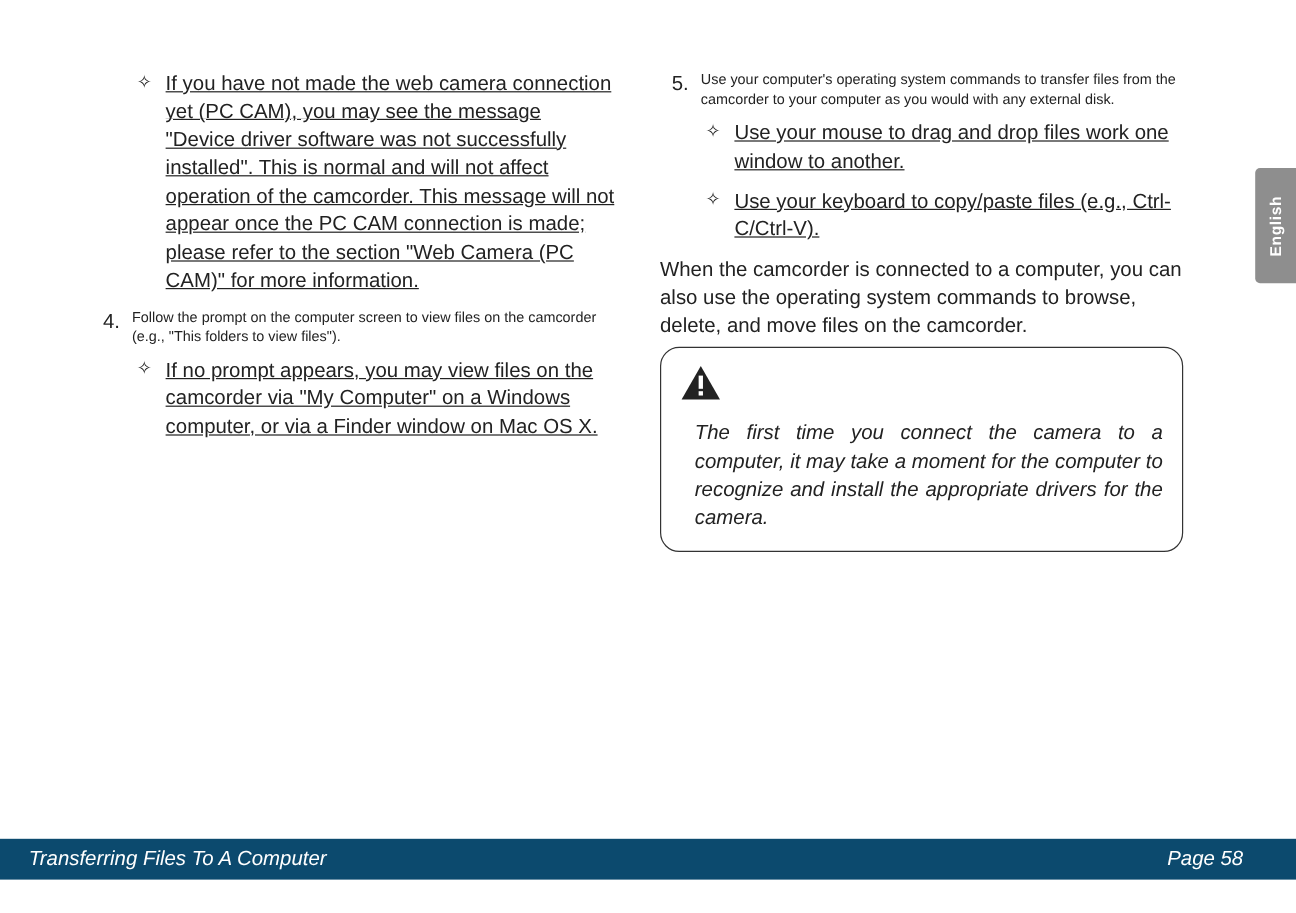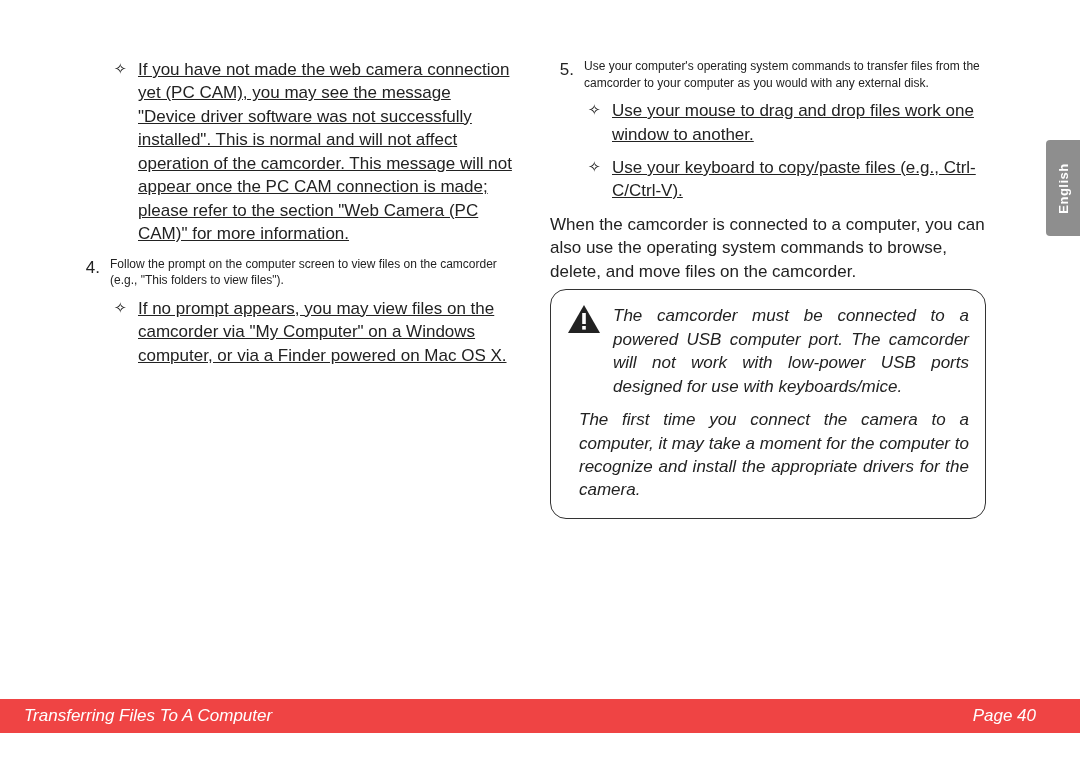--- a/index.html
+++ b/index.html
@@ -18,21 +18,21 @@
   .num-item .txt { flex: 1; font-size: 12px; line-height: 1.38; }
 
   .body-para { font-size: 17px; line-height: 1.38; margin: 6px 0 10px 0; }
 
   .note-box { border: 1.5px solid #333; border-radius: 16px; padding: 14px 16px 16px 16px; margin-top: 6px; }
   .note-row1 { display: flex; align-items: flex-start; gap: 12px; margin-bottom: 10px; }
   .note-row1 .warn-icon { flex: 0 0 34px; }
   .note-row1 .note-text, .note-text2 { font-style: italic; font-size: 17px; line-height: 1.38; text-align: justify; }
   .note-text2 { margin-left: 12px; }
 
-  .footer { position: absolute; left: 0; right: 0; bottom: 28px; height: 34px; background: #ef4444; display: flex; align-items: center; justify-content: space-between; padding: 0 44px 0 24px; }
+  .footer { position: absolute; left: 0; right: 0; bottom: 28px; height: 34px; background: #0c4a6e; display: flex; align-items: center; justify-content: space-between; padding: 0 44px 0 24px; }
   .footer span { color: #fff; font-style: italic; font-size: 17px; font-family: Arial, Helvetica, sans-serif; }
 
   .lang-tab { position: absolute; right: 0; top: 140px; width: 34px; height: 96px; background: #8e8e8e; border-top-left-radius: 4px; border-bottom-left-radius: 4px; display: flex; align-items: center; justify-content: center; }
   .lang-tab span { transform: rotate(-90deg); color: #fff; font-weight: bold; font-size: 13px; letter-spacing: 0.5px; }
 
   .warn-svg { width: 34px; height: 30px; }
 </style>
 </head>
 <body>
 
@@ -44,21 +44,21 @@
       <div class="bullet-diamond">
         <div class="mark">✧</div>
         <div class="txt">If you have not made the web camera connection yet (PC CAM), you may see the message "Device driver software was not successfully installed". This is normal and will not affect operation of the camcorder. This message will not appear once the PC CAM connection is made; please refer to the section "Web Camera (PC CAM)" for more information.</div>
       </div>
       <div class="num-item">
         <div class="num">4.</div>
         <div class="txt">Follow the prompt on the computer screen to view files on the camcorder (e.g., "This folders to view files").</div>
       </div>
       <div class="bullet-diamond">
         <div class="mark">✧</div>
-        <div class="txt">If no prompt appears, you may view files on the camcorder via "My Computer" on a Windows computer, or via a Finder powered on Mac OS X.</div>
+        <div class="txt">If no prompt appears, you may view files on the camcorder via "My Computer" on a Windows computer, or via a Finder window on Mac OS X.</div>
       </div>
     </div>
 
     <div class="col">
       <div class="num-item">
         <div class="num">5.</div>
         <div class="txt">Use your computer's operating system commands to transfer files from the camcorder to your computer as you would with any external disk.</div>
       </div>
       <div class="bullet-diamond">
         <div class="mark">✧</div>
@@ -72,30 +72,29 @@
 
       <div class="note-box">
         <div class="note-row1">
           <div class="warn-icon">
             <svg class="warn-svg" viewBox="0 0 34 30">
               <polygon points="17,1 33,29 1,29" fill="#222"></polygon>
               <rect x="15.2" y="9" width="3.6" height="11" fill="#fff"></rect>
               <rect x="15.2" y="22" width="3.6" height="3.6" fill="#fff"></rect>
             </svg>
           </div>
-          <div class="note-text">The camcorder must be connected to a powered USB computer port. The camcorder will not work with low-power USB ports designed for use with keyboards/mice.</div>
         </div>
         <div class="note-text2">The first time you connect the camera to a computer, it may take a moment for the computer to recognize and install the appropriate drivers for the camera.</div>
       </div>
     </div>
 
   </div>
 
   <div class="lang-tab">
     <span>English</span>
   </div>
 
   <div class="footer">
     <span>Transferring Files To A Computer</span>
-    <span>Page 40</span>
+    <span>Page 58</span>
   </div>
 
 </div>
 
 </body></html>

